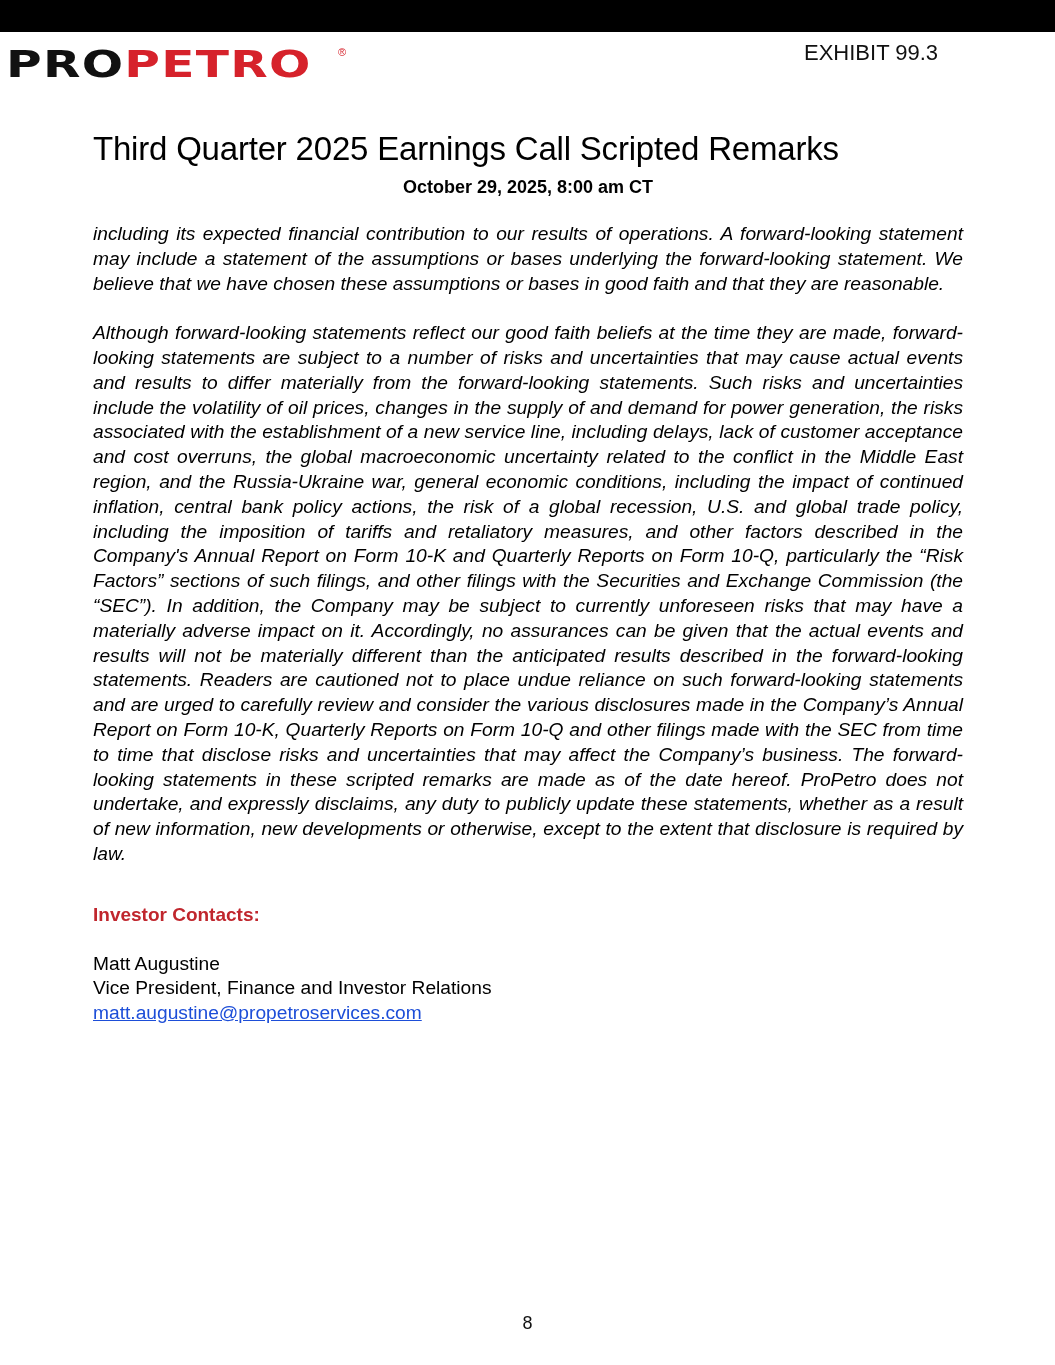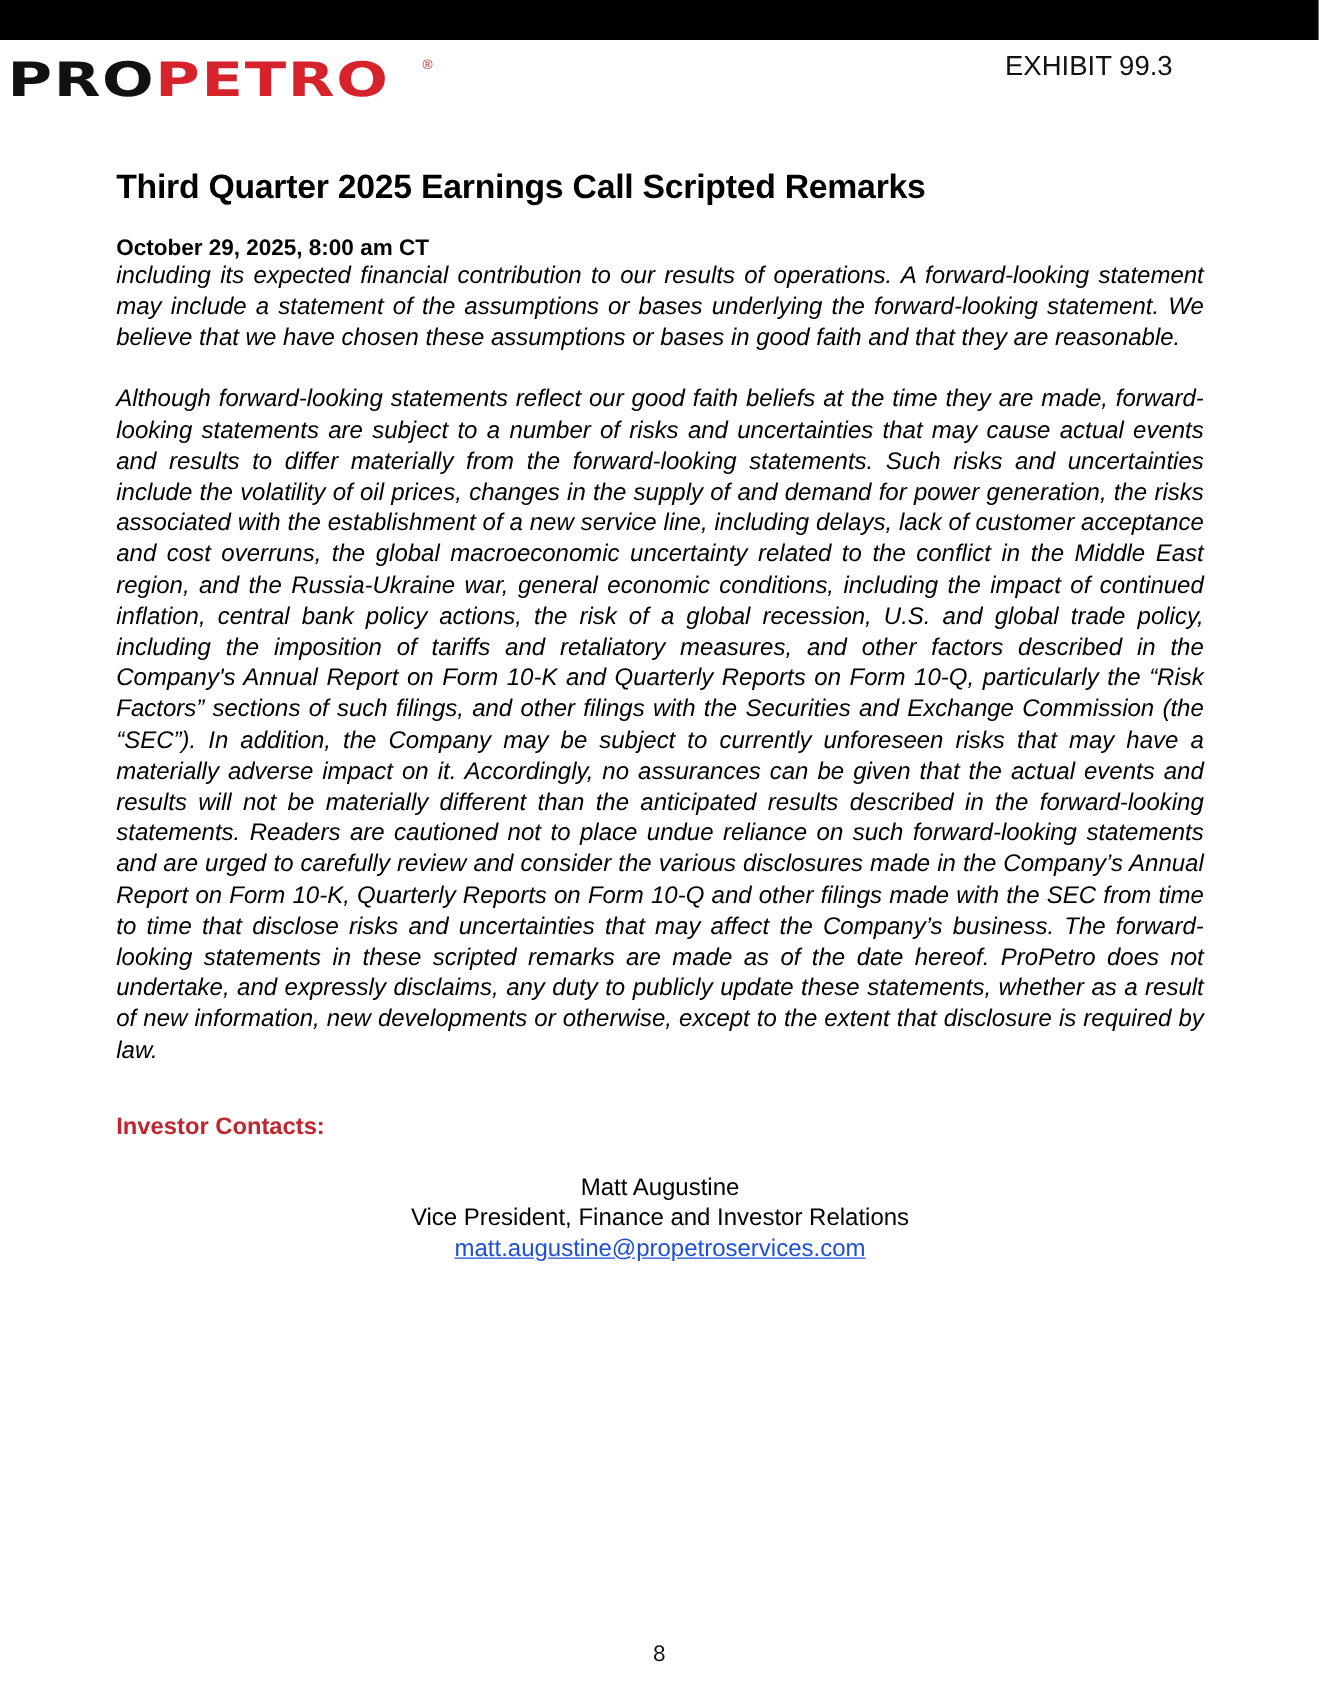--- a/index.html
+++ b/index.html
@@ -5,27 +5,27 @@
     html, body { margin: 0; padding: 0; background: #ffffff; }
     body { width: 1055px; height: 1365px; position: relative; overflow: hidden; font-family: "Liberation Sans", sans-serif; color: #000; }
     .topbar { position: absolute; left: 0; top: 0; width: 1055px; height: 32px; background: #000; }
     .logo { position: absolute; left: 6px; top: 44px; height: 40px; display: flex; align-items: center; }
     .logo-text { font-family: "DejaVu Sans", sans-serif; font-weight: bold; font-size: 38px; letter-spacing: 1px; line-height: 40px; transform: scaleX(1.28); transform-origin: left top; }
     .logo-pro { color: #111111; }
     .logo-petro { color: #d6222b; }
     .logo-reg { position: absolute; left: 332px; top: 2px; font-size: 11px; color: #d6222b; font-family: "Liberation Sans", sans-serif; }
     .exhibit { position: absolute; left: 804px; top: 40px; font-size: 22px; color: #111; }
     .content { position: absolute; left: 93px; top: 128px; width: 870px; }
-    .title { font-size: 27px; font-weight: bold; margin: 0; line-height: 42px; letter-spacing: -0.2px; }
-    .subtitle { font-size: 18px; font-weight: bold; margin: 17px 0 0 0; line-height: 22px; }
+    .title { font-size: 33px; font-weight: normal; margin: 0; line-height: 42px; letter-spacing: -0.2px; }
+    .subtitle { font-size: 18px; font-weight: bold; margin: 6px 0 0 0; line-height: 22px; text-align: center; }
     .para { font-size: 19.2px; font-style: italic; line-height: 24.8px; text-align: justify; margin: 0; }
-    .p1 { margin-top: 0; }
+    .p1 { margin-top: 24px; }
     .p2 { margin-top: 24.8px; }
     .contacts-heading { font-size: 19px; font-weight: bold; color: #c0262d; margin-top: 36px; line-height: 24px; }
-    .contact-block { margin-top: 24.8px; font-size: 19.2px; line-height: 24.8px; text-align: center; }
+    .contact-block { margin-top: 24.8px; font-size: 19.2px; line-height: 24.8px; }
     .contact-block div { white-space: nowrap; }
     .email { color: #1d4ed8; text-decoration: underline; }
     .page-number { position: absolute; left: 0; width: 1055px; top: 1313px; text-align: center; font-size: 18px; color: #111; }
   </style>
 </head>
 <body>
 
 <div class="topbar"></div>
 
 <div class="logo">

